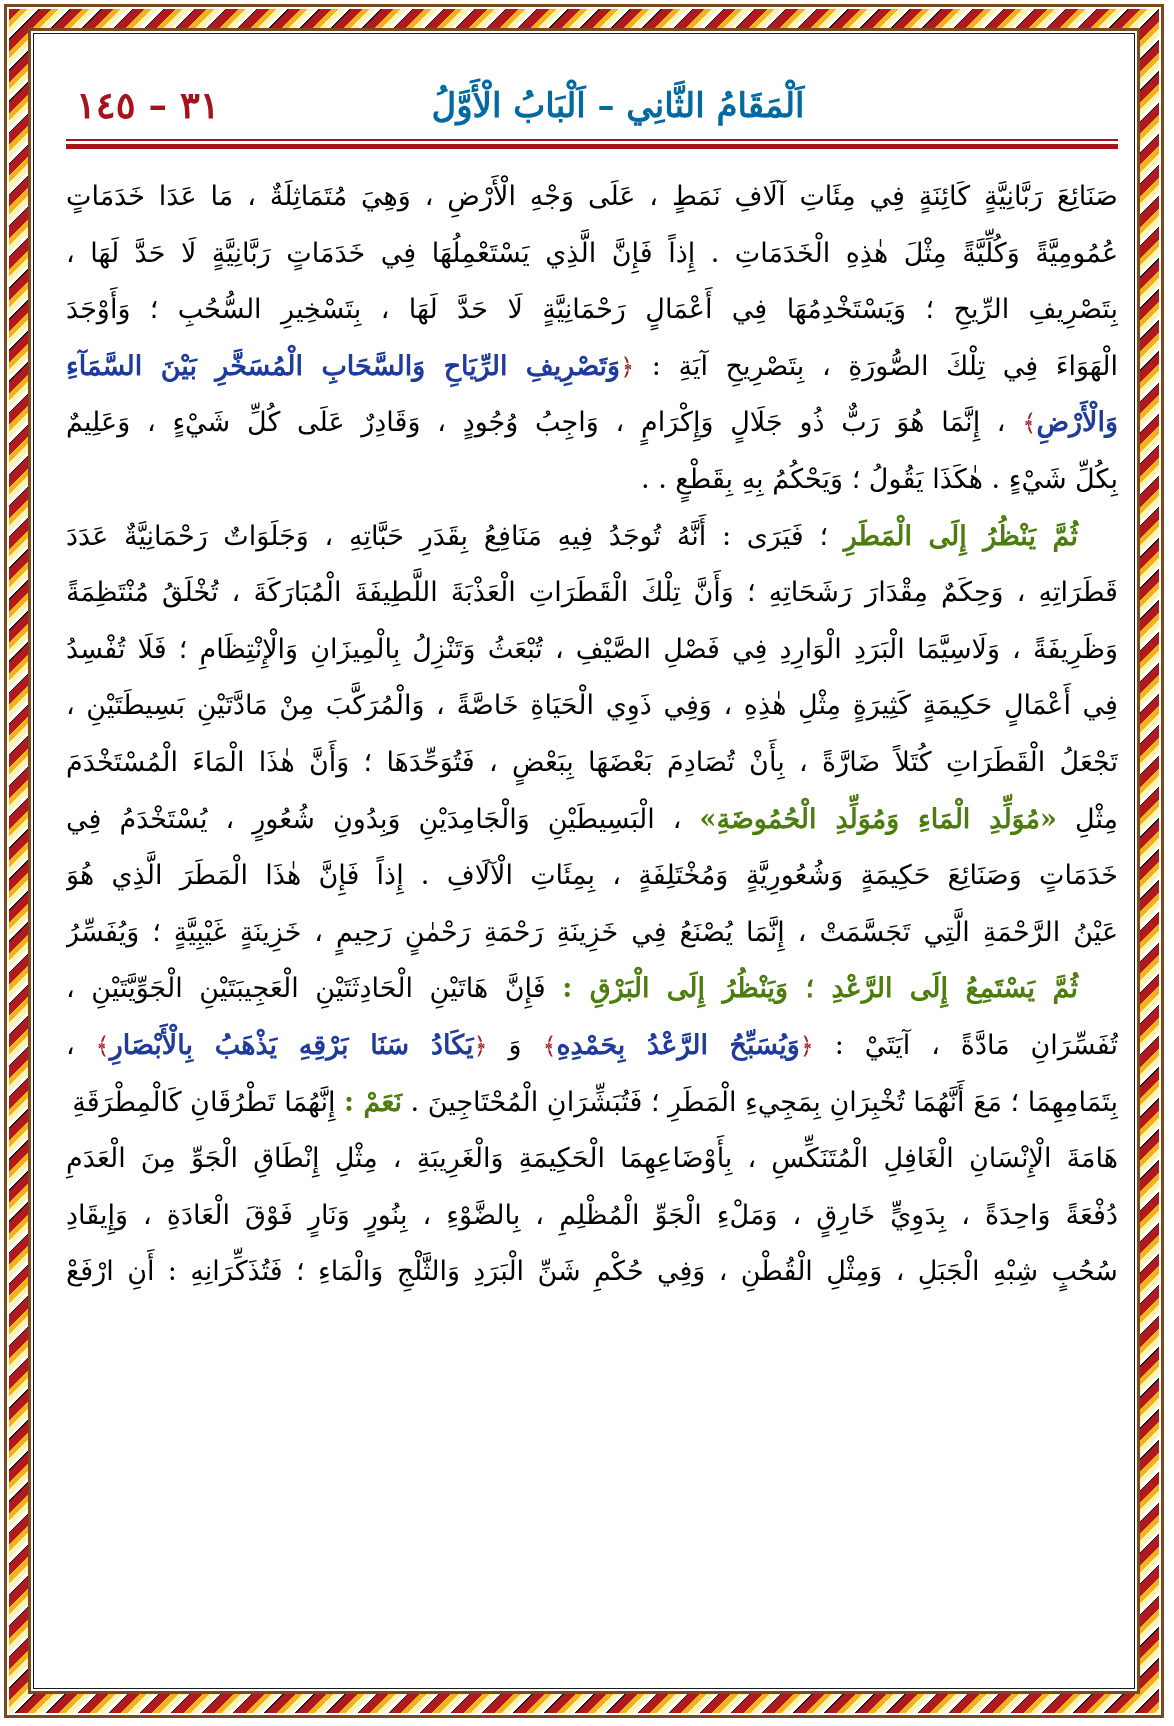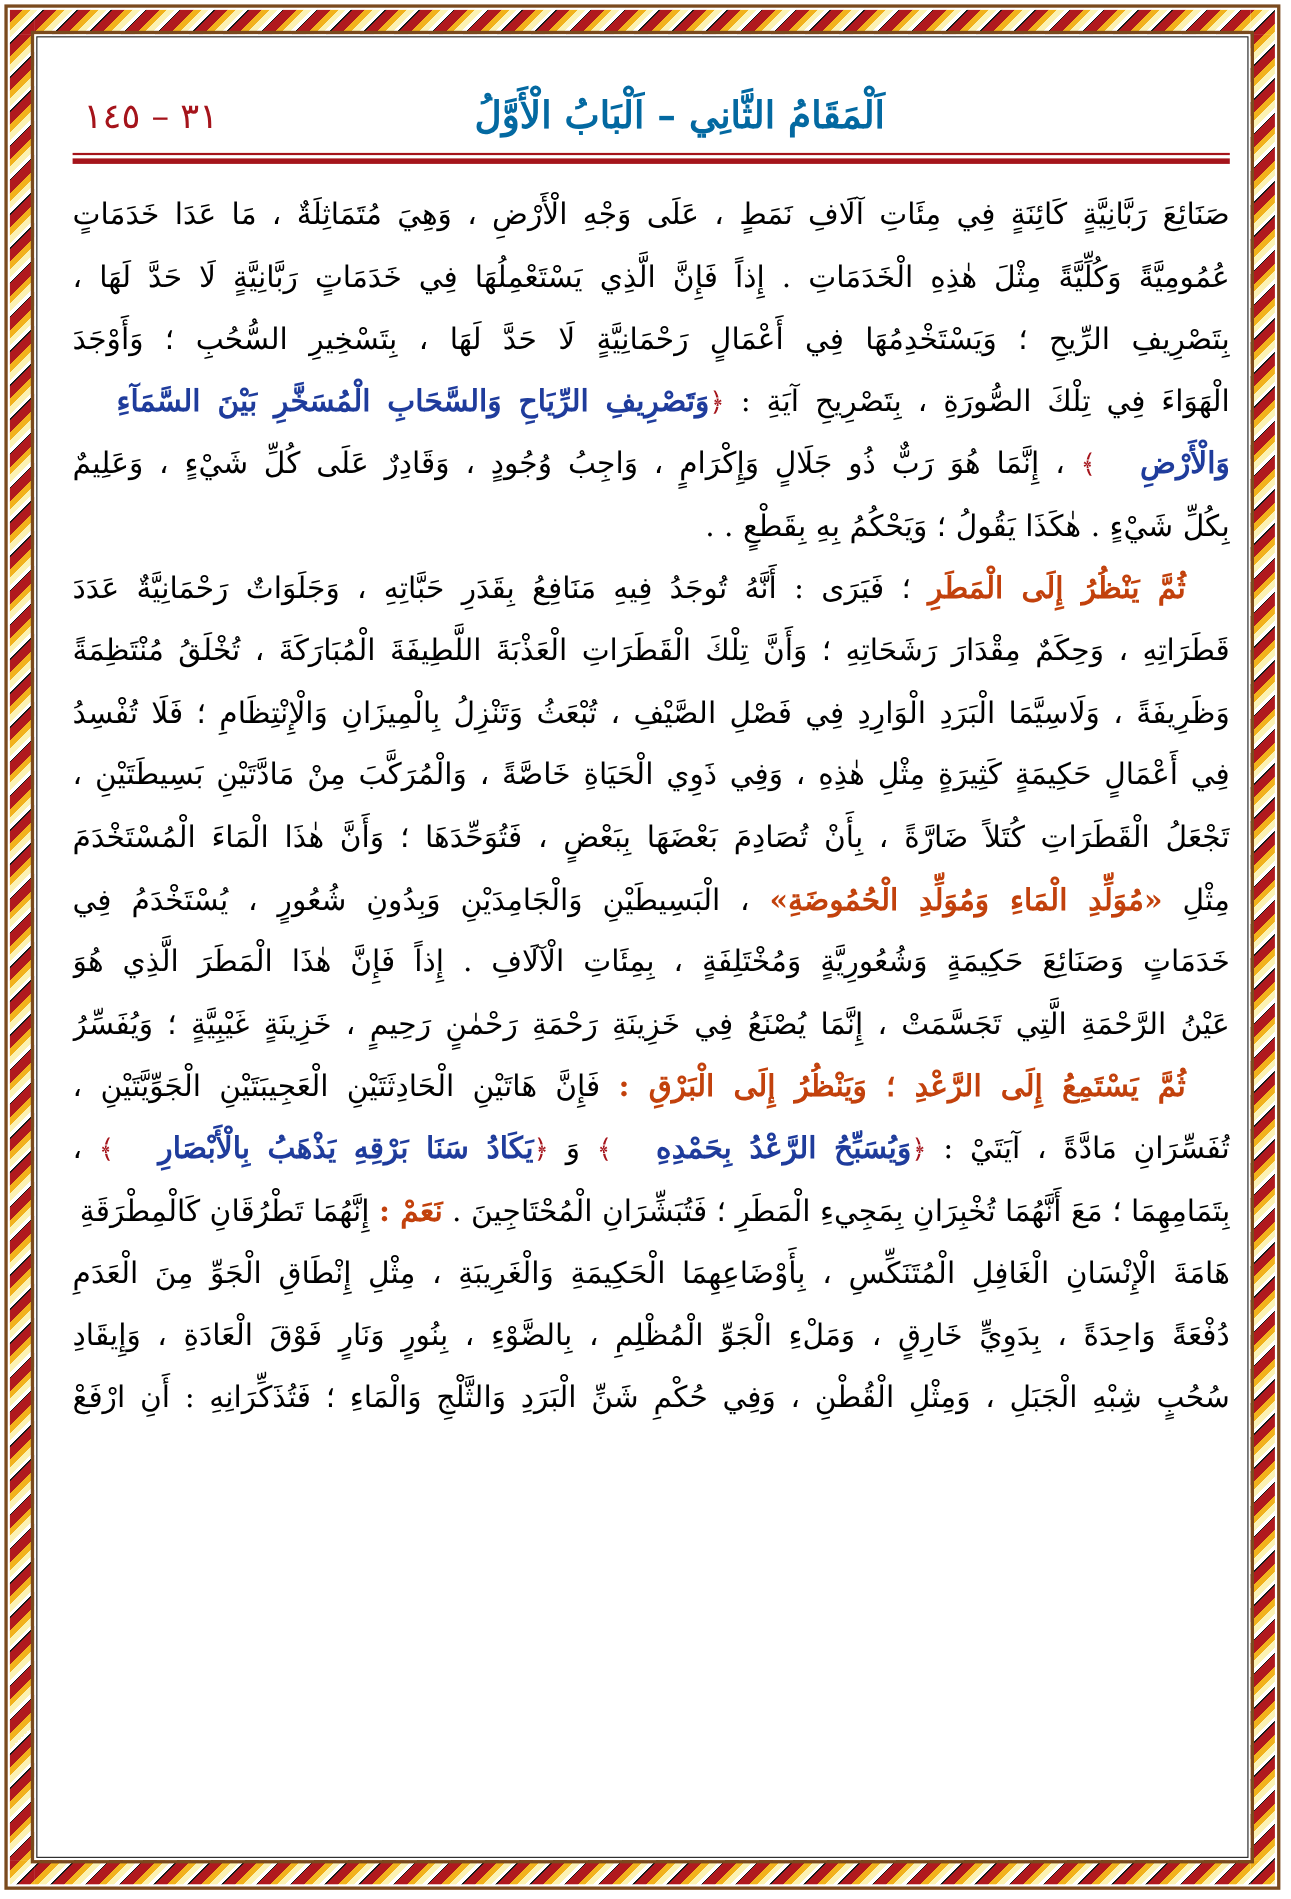--- a/index.html
+++ b/index.html
@@ -33,34 +33,34 @@
   }
   .header {
     position:relative; height:56px; direction:rtl;
   }
   .header-title {
     position:absolute; right:290px; top:0; width:420px; text-align:center;
     color:#0369a1; font-size:34px; font-weight:bold; line-height:50px;
   }
   .header-pages {
     position:absolute; left:10px; top:0;
-    color:#a5141b; font-size:32px; font-weight:normal; line-height:50px; direction:rtl;
+    color:#a5141b; font-size:37px; font-weight:bold; line-height:50px; direction:rtl;
   }
   .rule-thin { position:absolute; left:0; right:0; top:59px; height:2px; background:#a5141b; }
   .rule-thick { position:absolute; left:0; right:0; top:64px; height:5px; background:#a5141b; }
 
   .body-text {
     position:absolute; top:88px; left:0; width:1052px;
     font-size:27px; line-height:56.6px; color:#000; text-align:justify; text-align-last:justify;
   }
   .line { display:block; height:56.6px; white-space:nowrap; overflow:hidden; text-align:justify; text-align-last:justify; }
   .line.last { text-align-last:right; }
   .indent { padding-right:40px; }
-  .red { color:#c2410c; font-weight:bold; }
-  .blue { color:#1f3c9c; font-weight:bold;margin-left:40px; }
+  .red { color:#4d7c0f; font-weight:bold; }
+  .blue { color:#1f3c9c; font-weight:bold; }
   .orn { color:#a5141b; font-weight:normal; font-size:24px; }
 </style>
 </head>
 <body>
 
 <div class="frame-outer"></div>
 <div class="braid"></div>
 <div class="braid-edge-in"></div>
 <div class="braid-edge-in2"></div>
 

